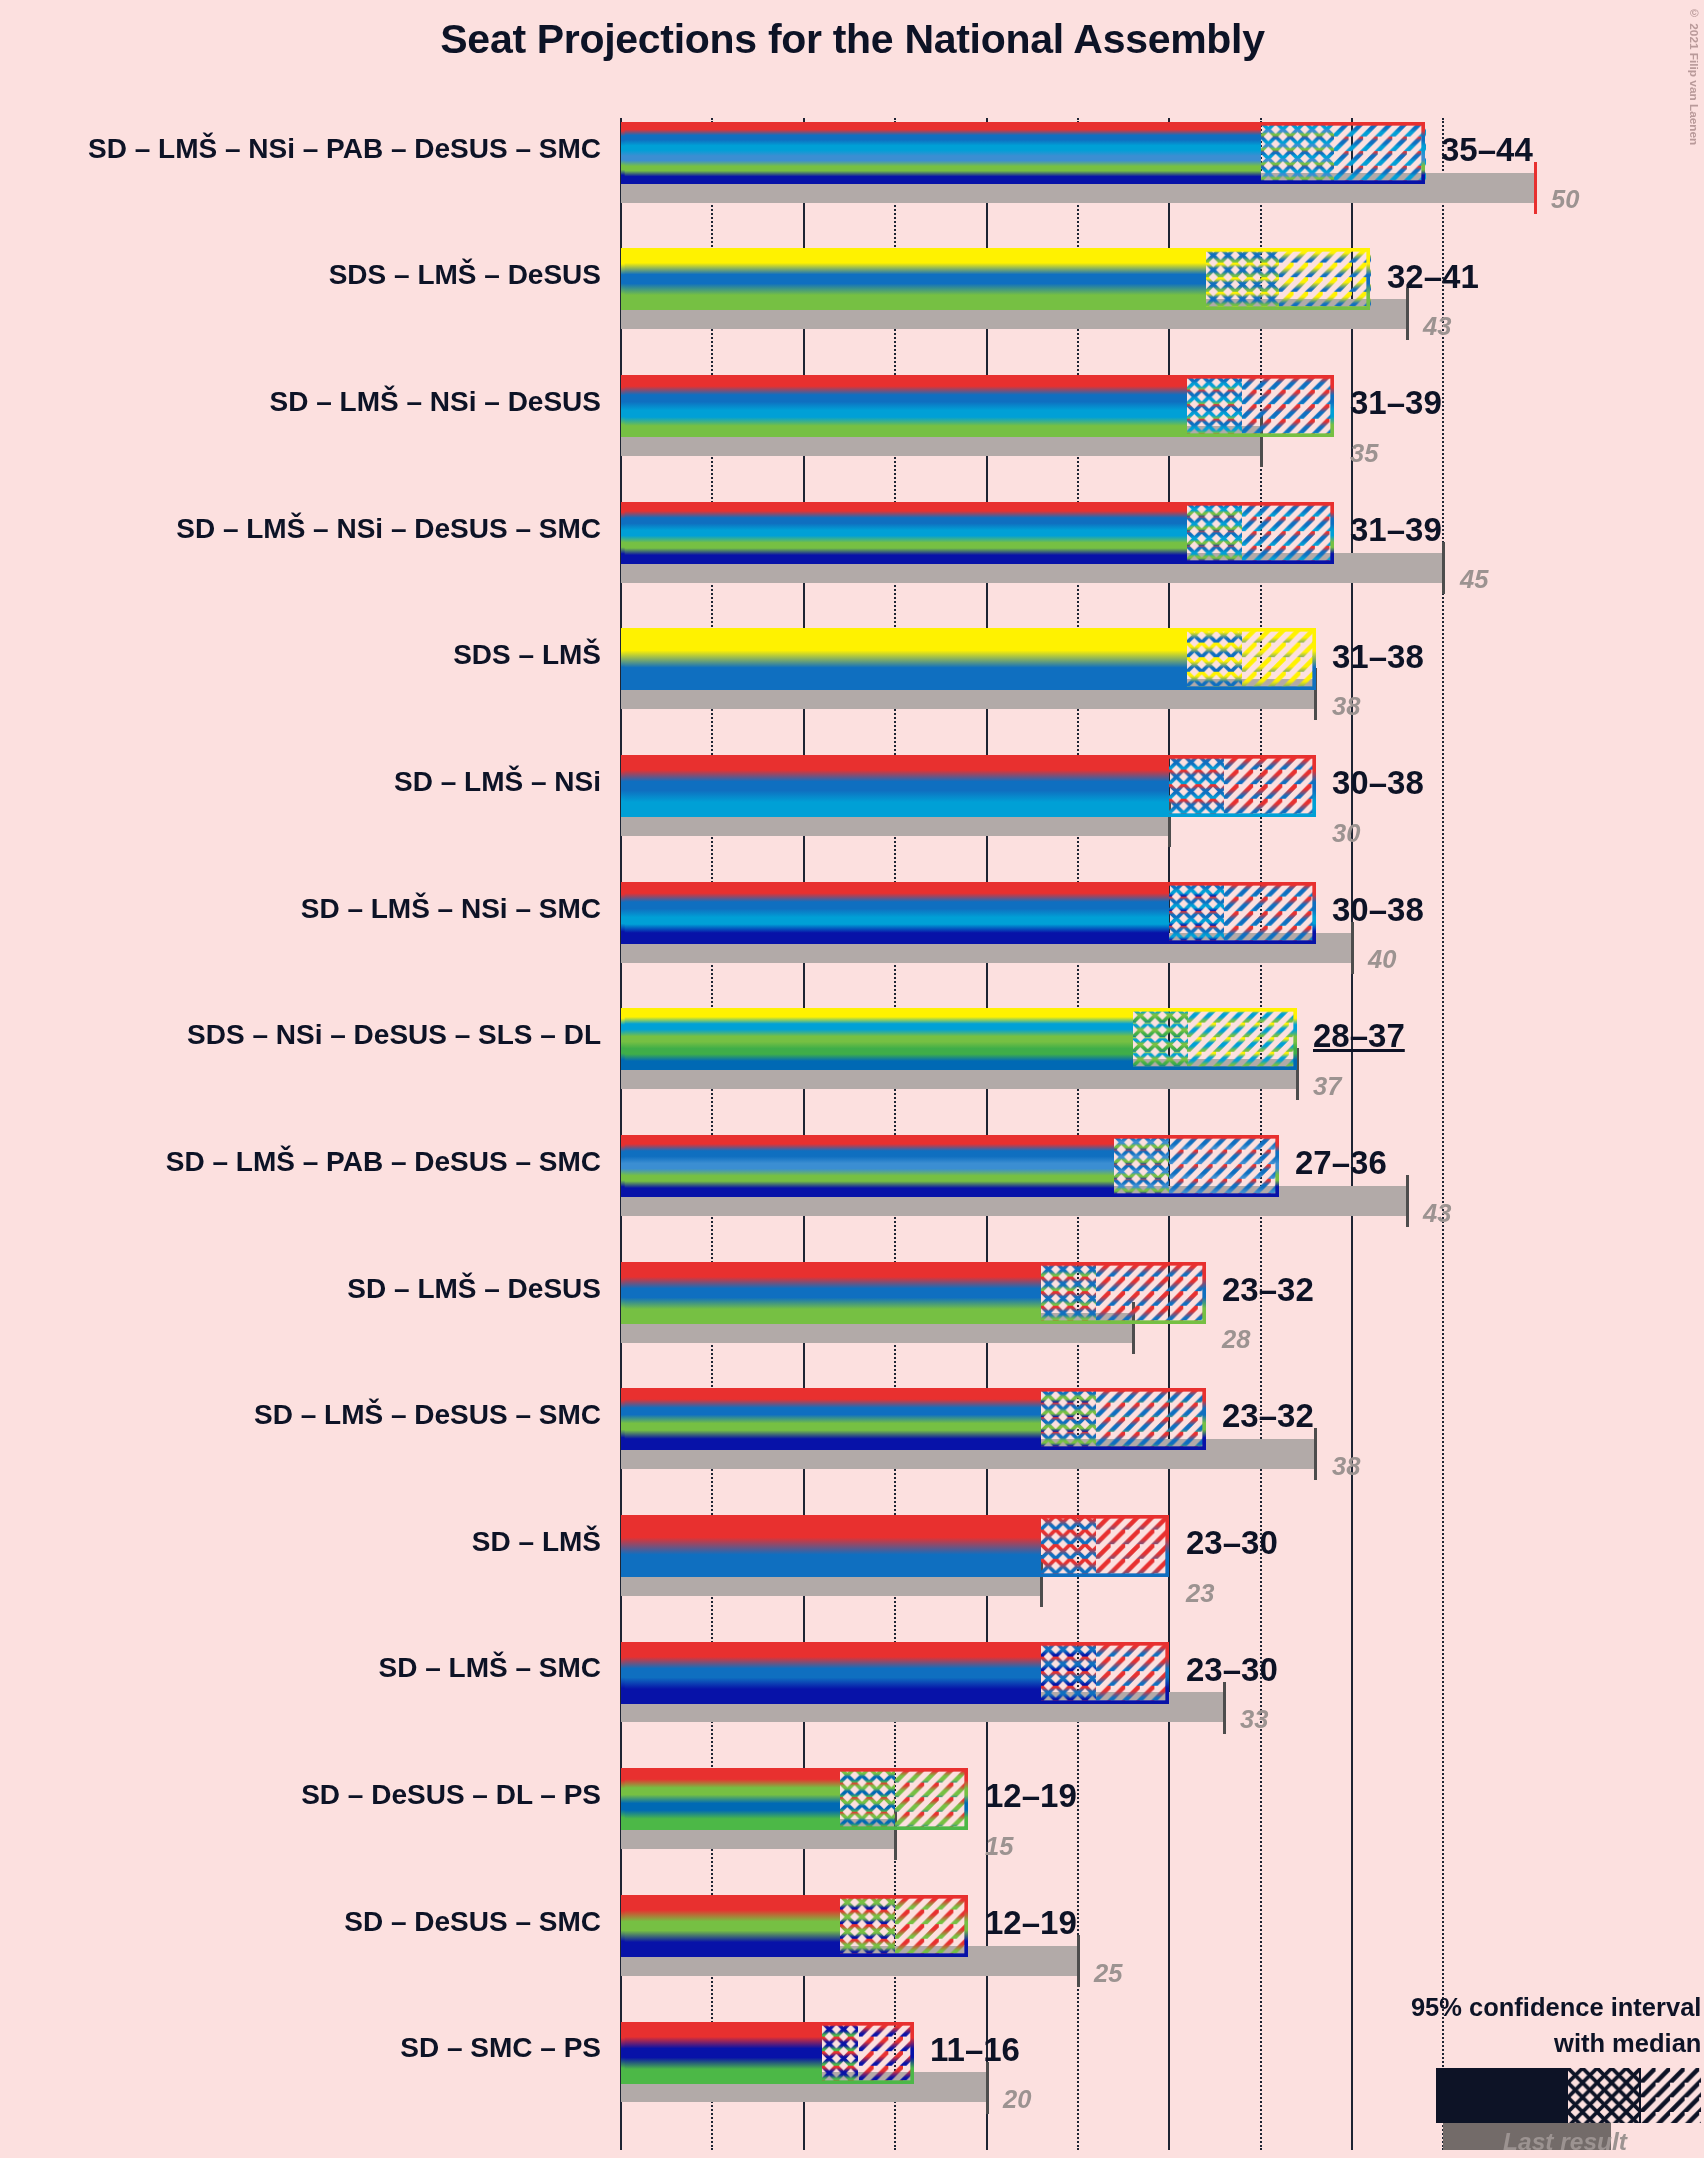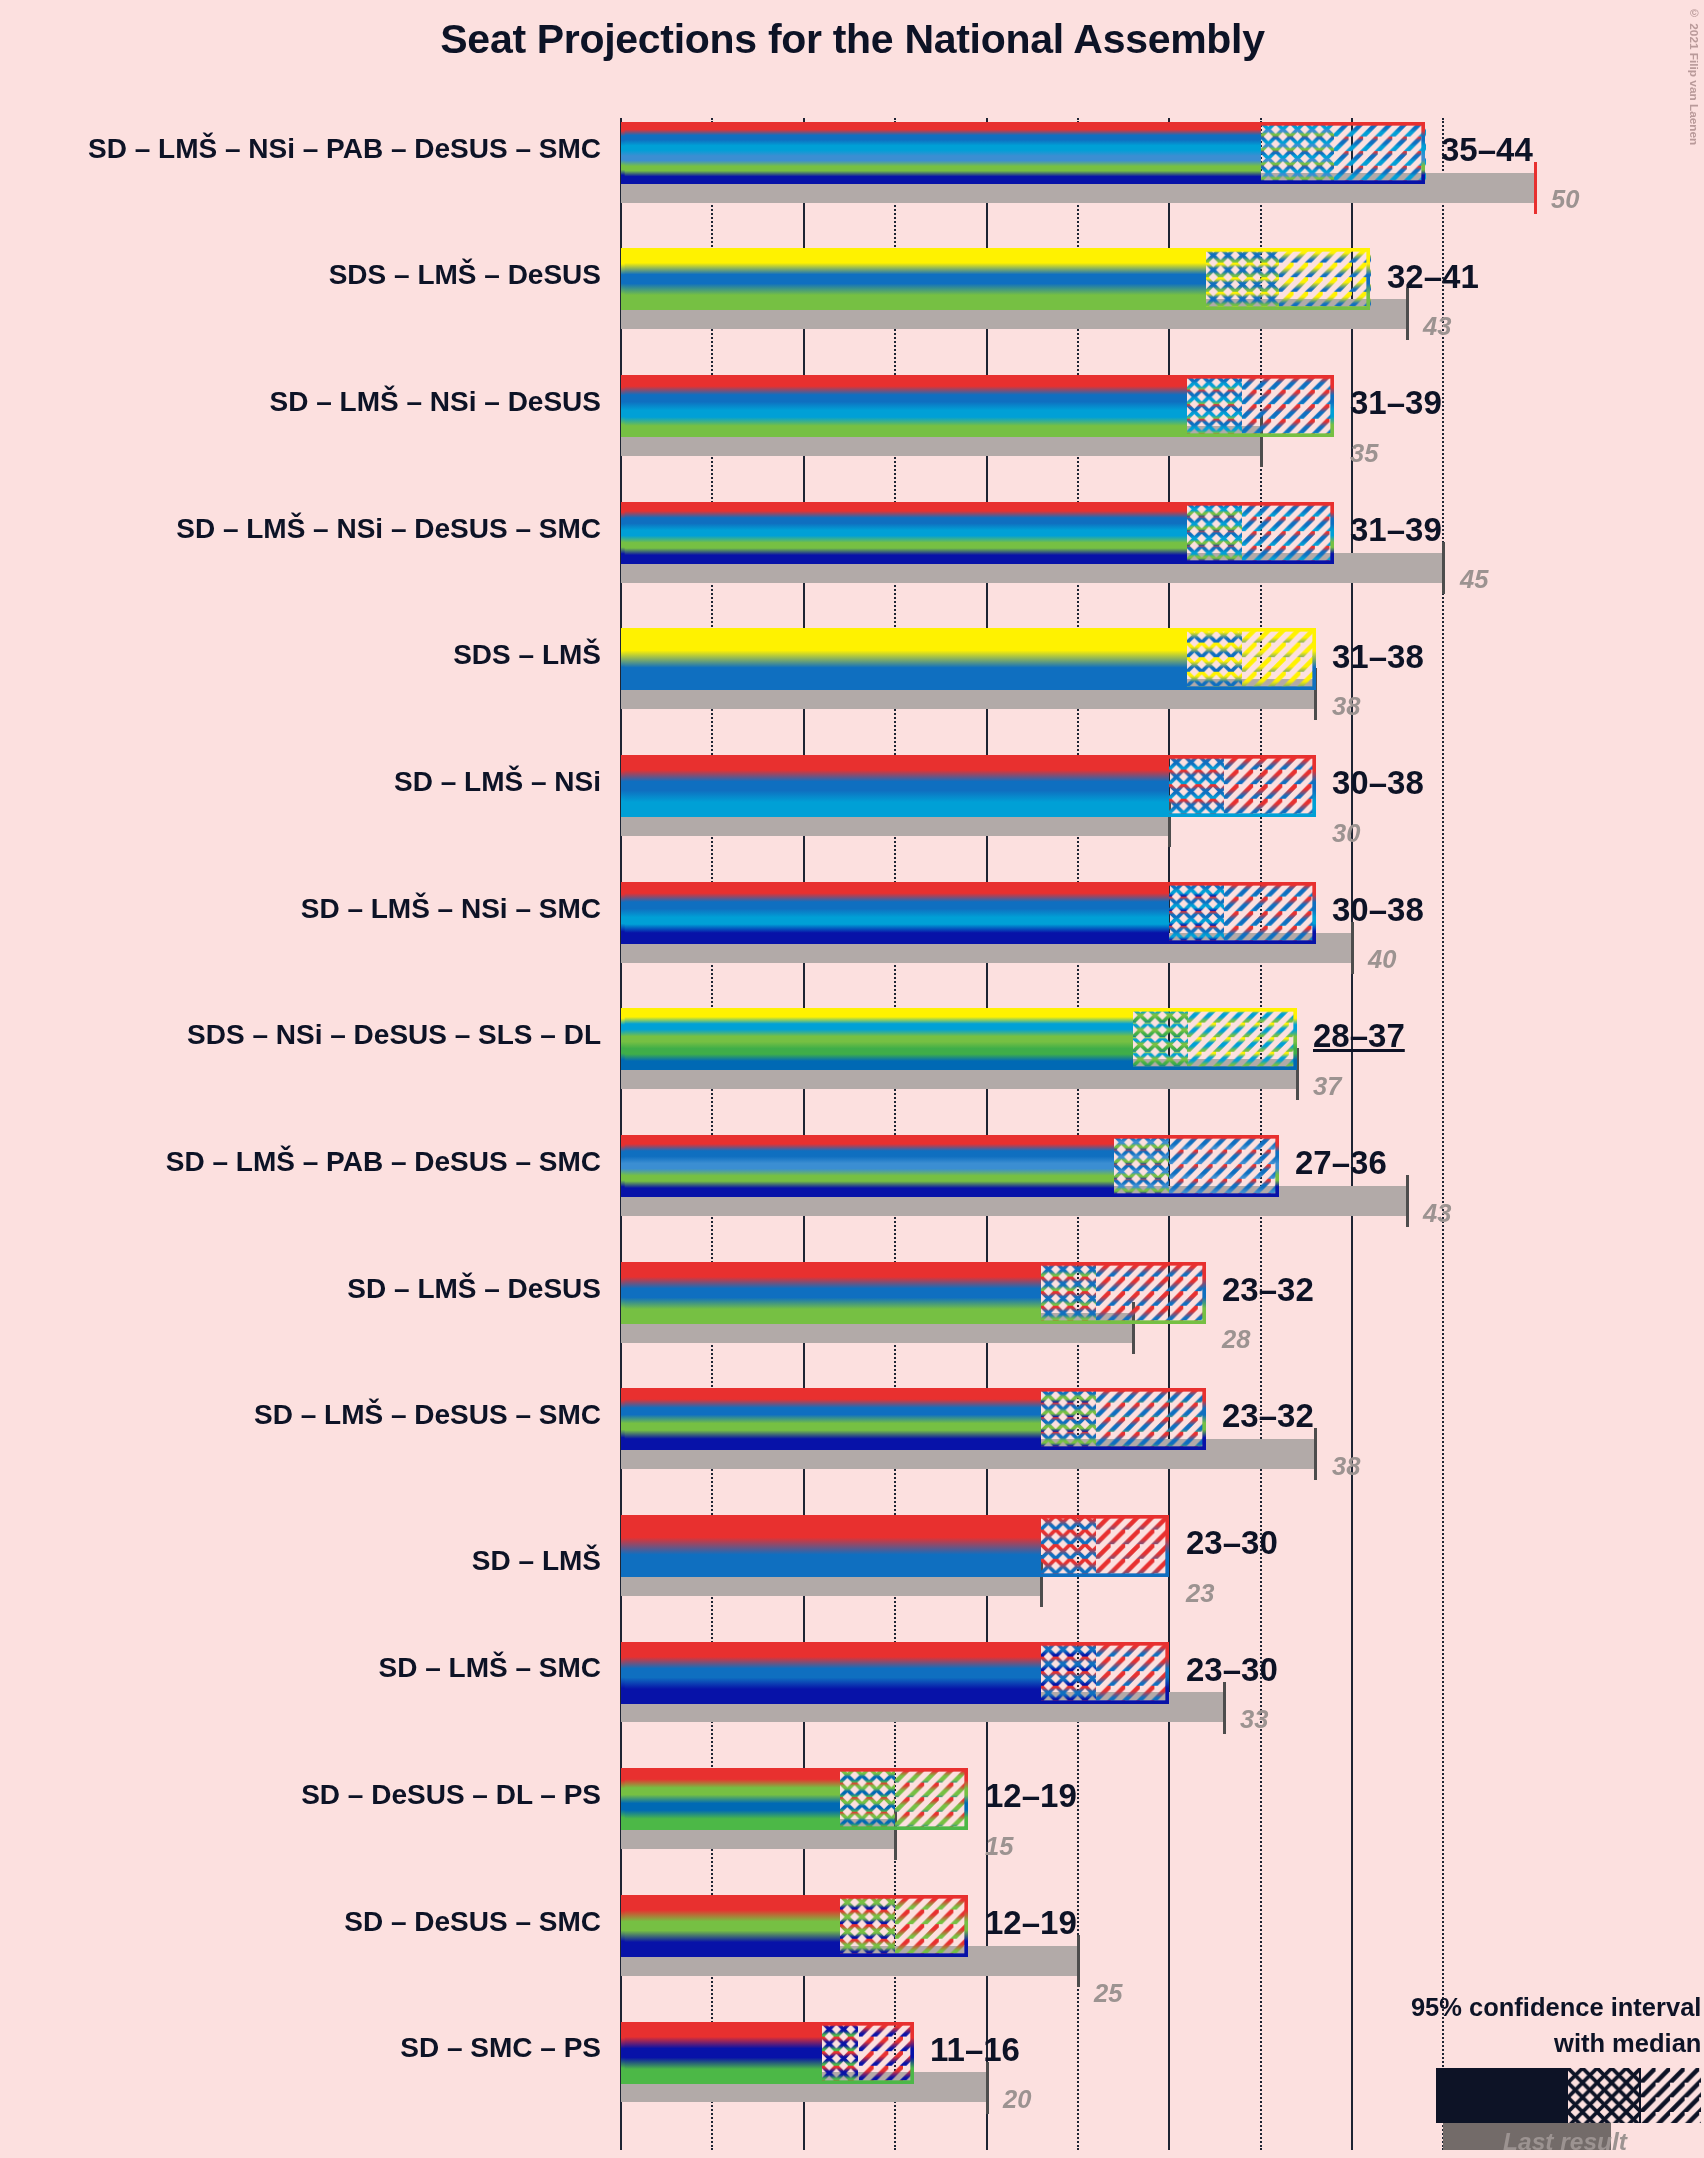--- a/index.html
+++ b/index.html
@@ -891,21 +891,21 @@
                 <stop offset="36.00%" stop-color="#e8302f"></stop>
                 <stop offset="64.00%" stop-color="#0f6fc0"></stop>
                 <stop offset="86.00%" stop-color="#0f6fc0"></stop>
               </linearGradient>
             </defs>
       <rect x="2" y="2" width="599" height="64" fill="none" stroke="url(#fg11)" stroke-width="4"></rect>
       <line x1="523" y1="0" x2="523" y2="68" stroke="url(#fg11)" stroke-width="3"></line>
     </svg>
         </div>
       </div>
-      <div class="rowlabel" style="top: 1526px; right: 1104px; margin-top: 19px;">SD – LMŠ</div>
+      <div class="rowlabel" style="top: 1526px; right: 1104px;">SD – LMŠ</div>
       <div class="valhi" style="left: 1186px; top: 1524px;">23–30</div>
       <div class="vallast" style="left: 1186px; top: 1579px;">23</div>
       <div class="lastbar" style="left: 621px; top: 1692px; width: 603px; height: 30px;"></div>
       <div class="lasttick" style="left: 1223px; top: 1682px; height: 52px;"></div>
       <div class="pbar" style="left: 621px; top: 1642px; width: 548px; height: 62px;">
         <div class="grad" style="width: 420px; background: linear-gradient(rgb(232, 48, 47) 9.33%, rgb(232, 48, 47) 24%, rgb(15, 111, 192) 42.67%, rgb(15, 111, 192) 57.33%, rgb(7, 18, 168) 76%, rgb(7, 18, 168) 90.67%);"></div>
         <div class="hatchx" style="left: 420px; width: 55px;">
           <svg width="55" height="62" viewBox="0 0 60 68" preserveAspectRatio="none" xmlns="http://www.w3.org/2000/svg" style="display:block">
       <defs>
         <linearGradient id="gx12" x1="0" y1="0" x2="0" y2="1" gradientUnits="objectBoundingBox">
@@ -1082,21 +1082,21 @@
                 <stop offset="90.67%" stop-color="#0712a8"></stop>
               </linearGradient>
             </defs>
       <rect x="2" y="2" width="378" height="64" fill="none" stroke="url(#fg14)" stroke-width="4"></rect>
       <line x1="302" y1="0" x2="302" y2="68" stroke="url(#fg14)" stroke-width="3"></line>
     </svg>
         </div>
       </div>
       <div class="rowlabel" style="top: 1906px; right: 1104px;">SD – DeSUS – SMC</div>
       <div class="valhi" style="left: 985px; top: 1904px;">12–19</div>
-      <div class="vallast" style="left: 1094px; top: 1959px; margin-top: 20px;">25</div>
+      <div class="vallast" style="left: 1094px; top: 1959px;">25</div>
       <div class="lastbar" style="left: 621px; top: 2072px; width: 365px; height: 30px;"></div>
       <div class="lasttick" style="left: 986px; top: 2062px; height: 52px;"></div>
       <div class="pbar" style="left: 621px; top: 2022px; width: 292px; height: 62px;">
         <div class="grad" style="width: 201px; background: linear-gradient(rgb(232, 48, 47) 9.33%, rgb(232, 48, 47) 24%, rgb(7, 18, 168) 42.67%, rgb(7, 18, 168) 57.33%, rgb(76, 184, 71) 76%, rgb(76, 184, 71) 90.67%);"></div>
         <div class="hatchx" style="left: 201px; width: 37px;">
           <svg width="36" height="62" viewBox="0 0 40 68" preserveAspectRatio="none" xmlns="http://www.w3.org/2000/svg" style="display:block">
       <defs>
         <linearGradient id="gx15" x1="0" y1="0" x2="0" y2="1" gradientUnits="objectBoundingBox">
                 <stop offset="9.33%" stop-color="#e8302f"></stop>
                 <stop offset="24.00%" stop-color="#e8302f"></stop>

